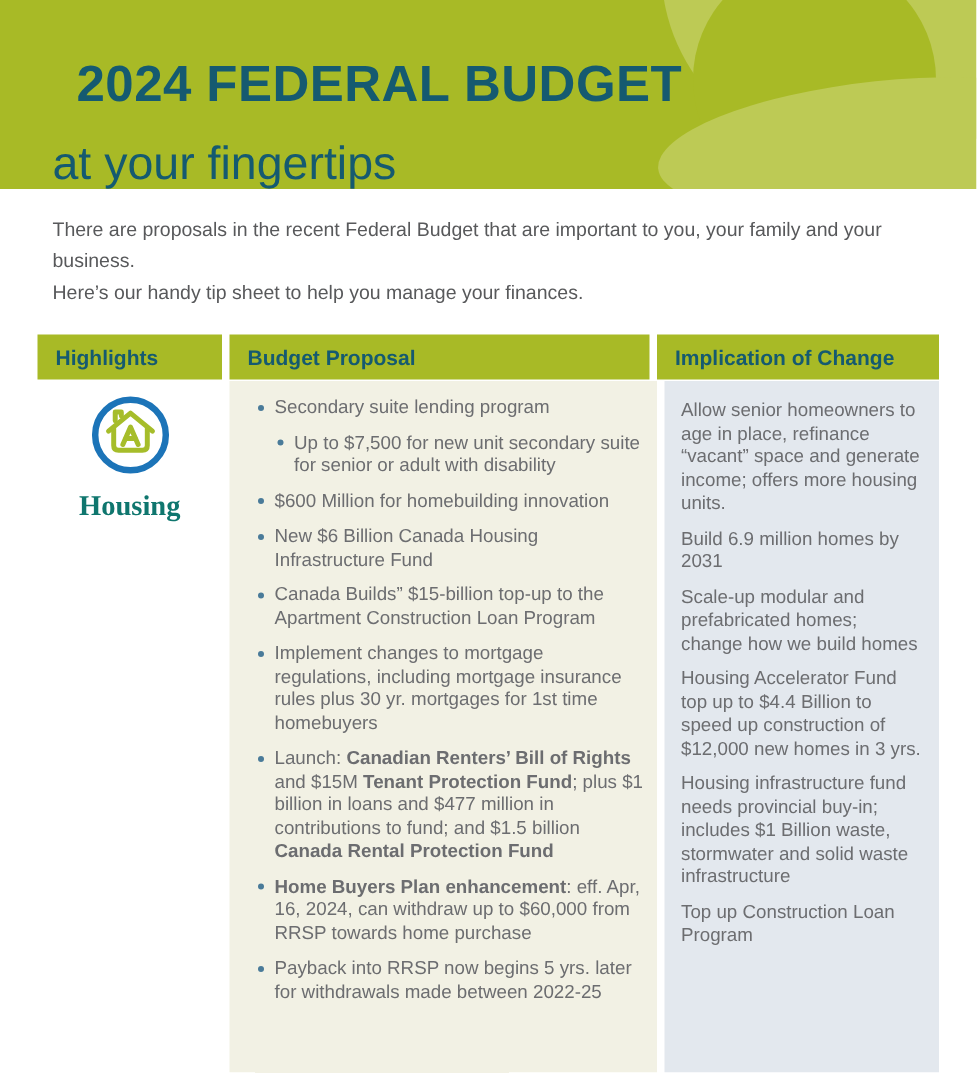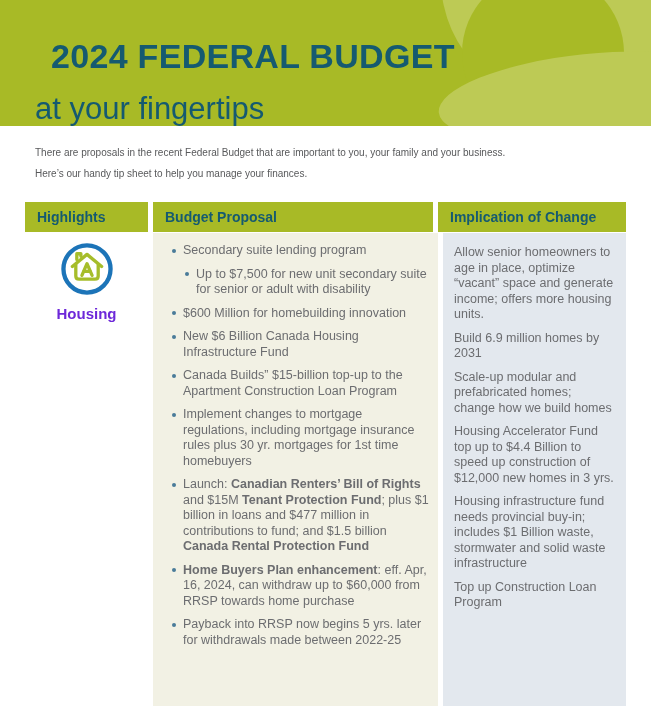--- a/index.html
+++ b/index.html
@@ -19,21 +19,21 @@
   .deco-c { top:54px; left:438px; width:300px; height:86px; border-radius:50%; transform:rotate(-6deg); }
   .banner-title {
     position:relative; margin:16px; font-size:34px; line-height:38px; font-weight:bold;
     color:#155a70; letter-spacing:0.3px;
   }
   .banner-subtitle {
     position:relative; font-size:31px; line-height:36px; font-weight:normal; color:#155a70;
   }
 
   
-  .intro { padding:16px 35px 0 35px; color:#58595b; font-size:10px; line-height:21px; }
+  .intro { padding:16px 35px 0 35px; color:#58595b; font-size:13px; line-height:21px; }
   .intro p { margin:0; }
 
   
   .table-wrap { margin:18px 25px 0 25px; }
   .thead { display:flex; gap:5px; }
   .th {
     background:#a8ba26; color:#155a70; font-weight:bold; font-size:14px;
     height:30px; line-height:30px; padding-left:12px; box-sizing:border-box;
   }
   .th-c1 { width:123px; flex:none; }
@@ -41,21 +41,21 @@
   .th-c3 { flex:1; }
 
   .tbody { display:flex; gap:5px; margin-top:1px; height:473px; overflow:hidden; }
   .col { box-sizing:border-box; }
   .col-highlight { width:123px; flex:none; background:#ffffff; text-align:center; padding-top:8px; }
   .col-proposal  { width:285px; flex:none; background:#f2f1e4; padding:10px 8px 0 18px; }
   .col-implication { flex:1; background:#e3e8ee; padding:12px 12px 0 11px; }
 
   
   .hl-icon { display:inline-block; width:56px; height:56px; }
-  .hl-label { margin-top:4px; font-size:15px; font-weight:bold; color:#6d28d9; }
+  .hl-label { margin-top:4px; font-size:19px; font-weight:bold; color:#0f766e;font-family:Liberation Serif, serif; }
 
   
   .plist { list-style:none; margin:0; padding:0; font-size:12.5px; color:#6c6d70; line-height:15.5px; }
   .plist li { position:relative; padding-left:12px; margin:0 0 8px 0; }
   .plist li.lvl2 { margin-left:13px; }
   .plist li::before {
     content:""; position:absolute; left:1px; top:5.5px; width:4px; height:4px;
     border-radius:50%; background:#4a7b99;
   }
   .plist b { font-weight:bold; }
@@ -116,21 +116,21 @@
             <li class="lvl1"><span>Canada Builds” $15-billion top-up to the Apartment Construction Loan Program</span></li>
             <li class="lvl1"><span>Implement changes to mortgage regulations, including mortgage insurance rules plus 30 yr. mortgages for 1st time homebuyers</span></li>
             <li class="lvl1"><span>Launch: </span><b>Canadian Renters’ Bill of Rights</b><span> and $15M </span><b>Tenant Protection Fund</b><span>; plus $1 billion in loans and $477 million in contributions to fund; and $1.5 billion </span><b>Canada Rental Protection Fund</b></li>
             <li class="lvl1"><b>Home Buyers Plan enhancement</b><span>: eff. Apr, 16, 2024, can withdraw up to $60,000 from RRSP towards home purchase</span></li>
             <li class="lvl1"><span>Payback into RRSP now begins 5 yrs. later for withdrawals made between 2022-25</span></li>
           </ul>
       </div>
 
       <div class="col col-implication imp">
         <div>
-            <p>Allow senior homeowners to age in place, optimize “vacant” space and generate income; offers more housing units.</p>
+            <p>Allow senior homeowners to age in place, refinance “vacant” space and generate income; offers more housing units.</p>
             <p>Build 6.9 million homes by 2031</p>
             <p>Scale-up modular and prefabricated homes; change how we build homes</p>
             <p>Housing Accelerator Fund top up to $4.4 Billion to speed up construction of $12,000 new homes in 3 yrs.</p>
             <p>Housing infrastructure fund needs provincial buy-in; includes $1 Billion waste, stormwater and solid waste infrastructure</p>
             <p>Top up Construction Loan Program</p>
           </div>
       </div>
 
     </div>
 

